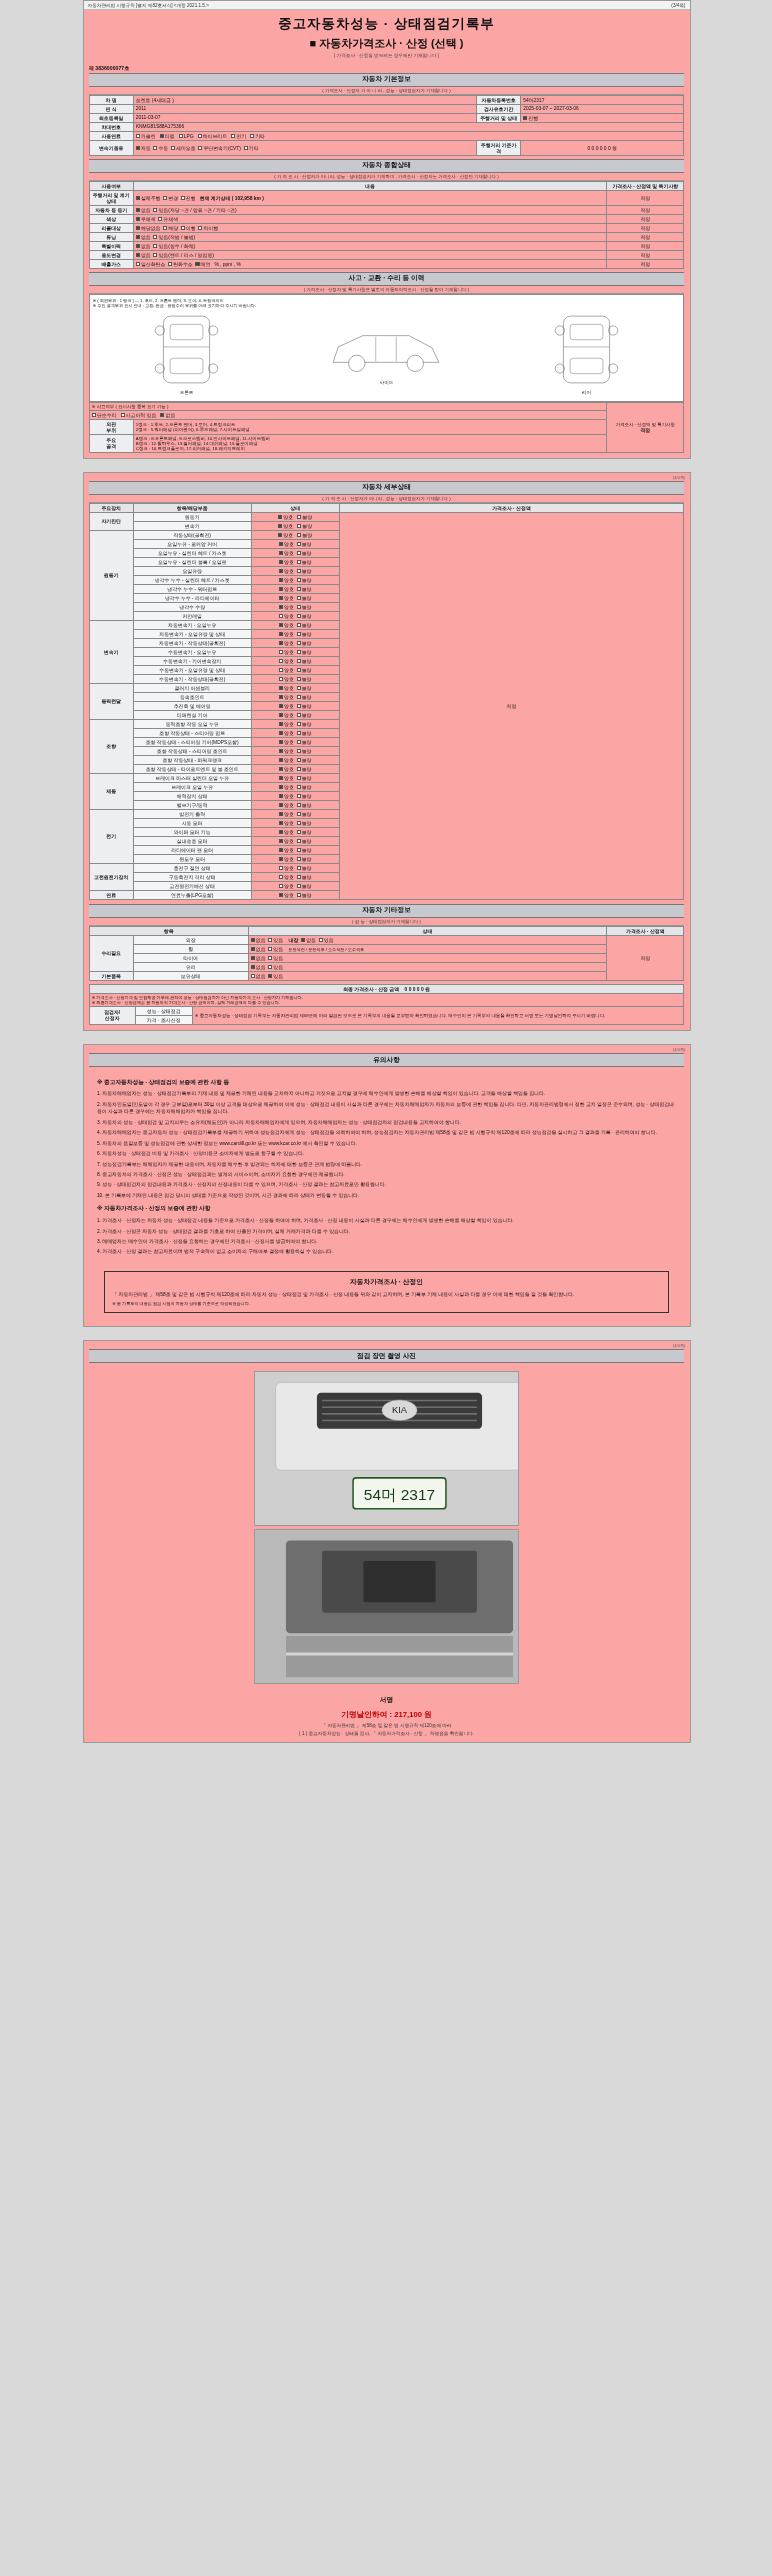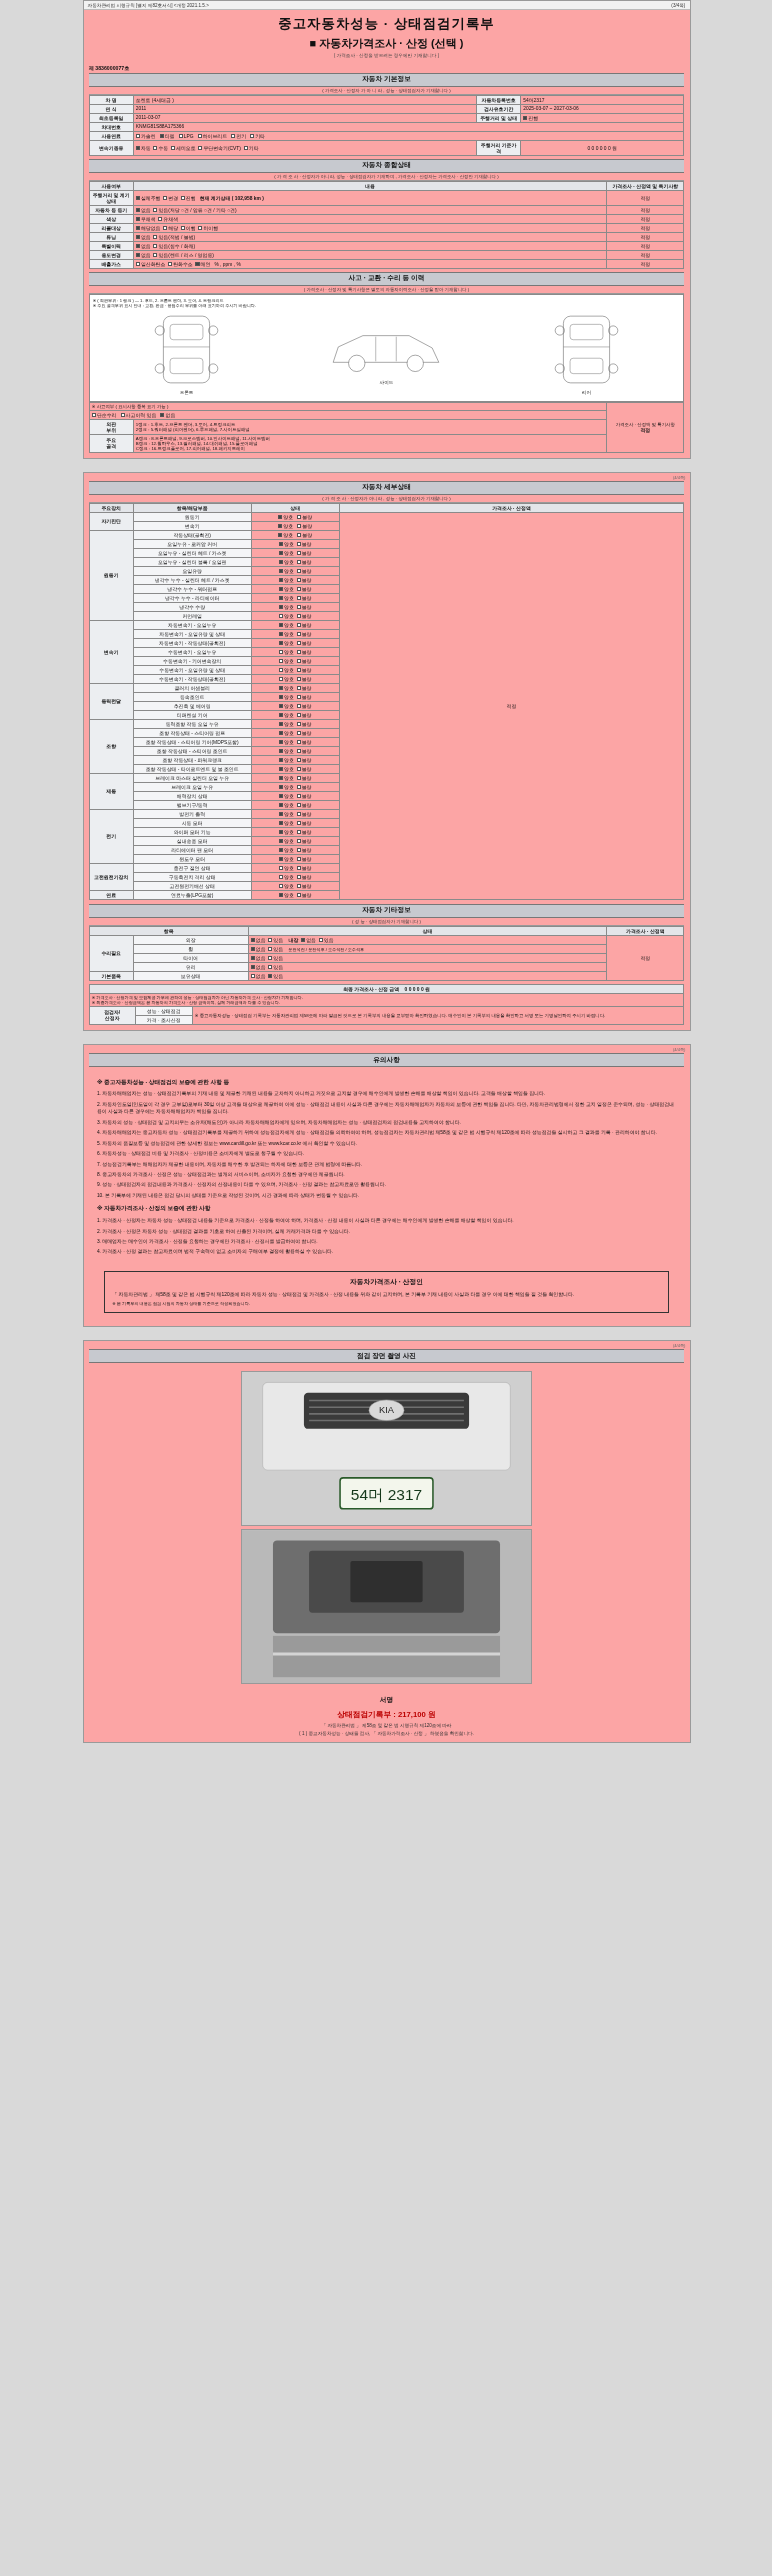--- a/index.html
+++ b/index.html
@@ -104,21 +104,21 @@
   .declare-box {
     border:1px solid #333;
     margin:7.2px 20.6px;
     padding:5.2px 7.2px;
     font-size:4.9px;
     line-height:1.5;
   }
   .declare-title { text-align:center; font-weight:bold; font-size:6.7px; margin-bottom:3.1px; }
   .photo-box { text-align:center; padding:4.1px; }
   .photo {
-    width:291px; height:155px; margin:3.1px auto; border:0.5px solid #999;
+    width:265px; height:155px; margin:3.1px auto; border:0.5px solid #999;
     position:relative; overflow:hidden; background:#d8d8d8;
   }
   .sign-row { text-align:center; font-size:6.7px; font-weight:bold; margin:5.2px 0; }
   .price-row { text-align:center; font-size:7.7px; font-weight:bold; color:#b00; margin:3.1px 0; }
   .foot-note { font-size:4.6px; text-align:center; color:#333; margin-top:3.1px; }
   .hdr-cell { background:#e3e5e9; text-align:center; font-weight:bold; }
   .pagemark { position:absolute; right:4.1px; top:1.5px; font-size:4.1px; color:#666; }
 </style>
 </head>
 <body>
@@ -716,20 +716,20 @@
           <rect x="130" y="40" width="300" height="120" rx="6" fill="#4a4a4a"></rect>
           <rect x="210" y="60" width="140" height="80" rx="4" fill="#2f2f2f"></rect>
           <rect x="60" y="205" width="440" height="80" fill="#9a9a9a"></rect>
           <line x1="60" y1="240" x2="500" y2="240" stroke="#d4d4d4" stroke-width="6"></line>
         </svg>
       </div>
     </div>
 
     <div class="sign-row">서명</div>
     <div class="price-row">
-      <span>상태점검기록부 :</span>
+      <span>기명날인하여 :</span>
       <span>217,100 원</span>
     </div>
     <div class="foot-note">「 자동차관리법 」 제58조 및 같은 법 시행규칙 제120조에 따라</div>
     <div class="foot-note">( 1 ) 중고자동차성능 · 상태를 검사, 「 자동차가격조사 · 산정 」 하였음을 확인합니다.</div>
   </div>
 </div>
 
 
 </body></html>

